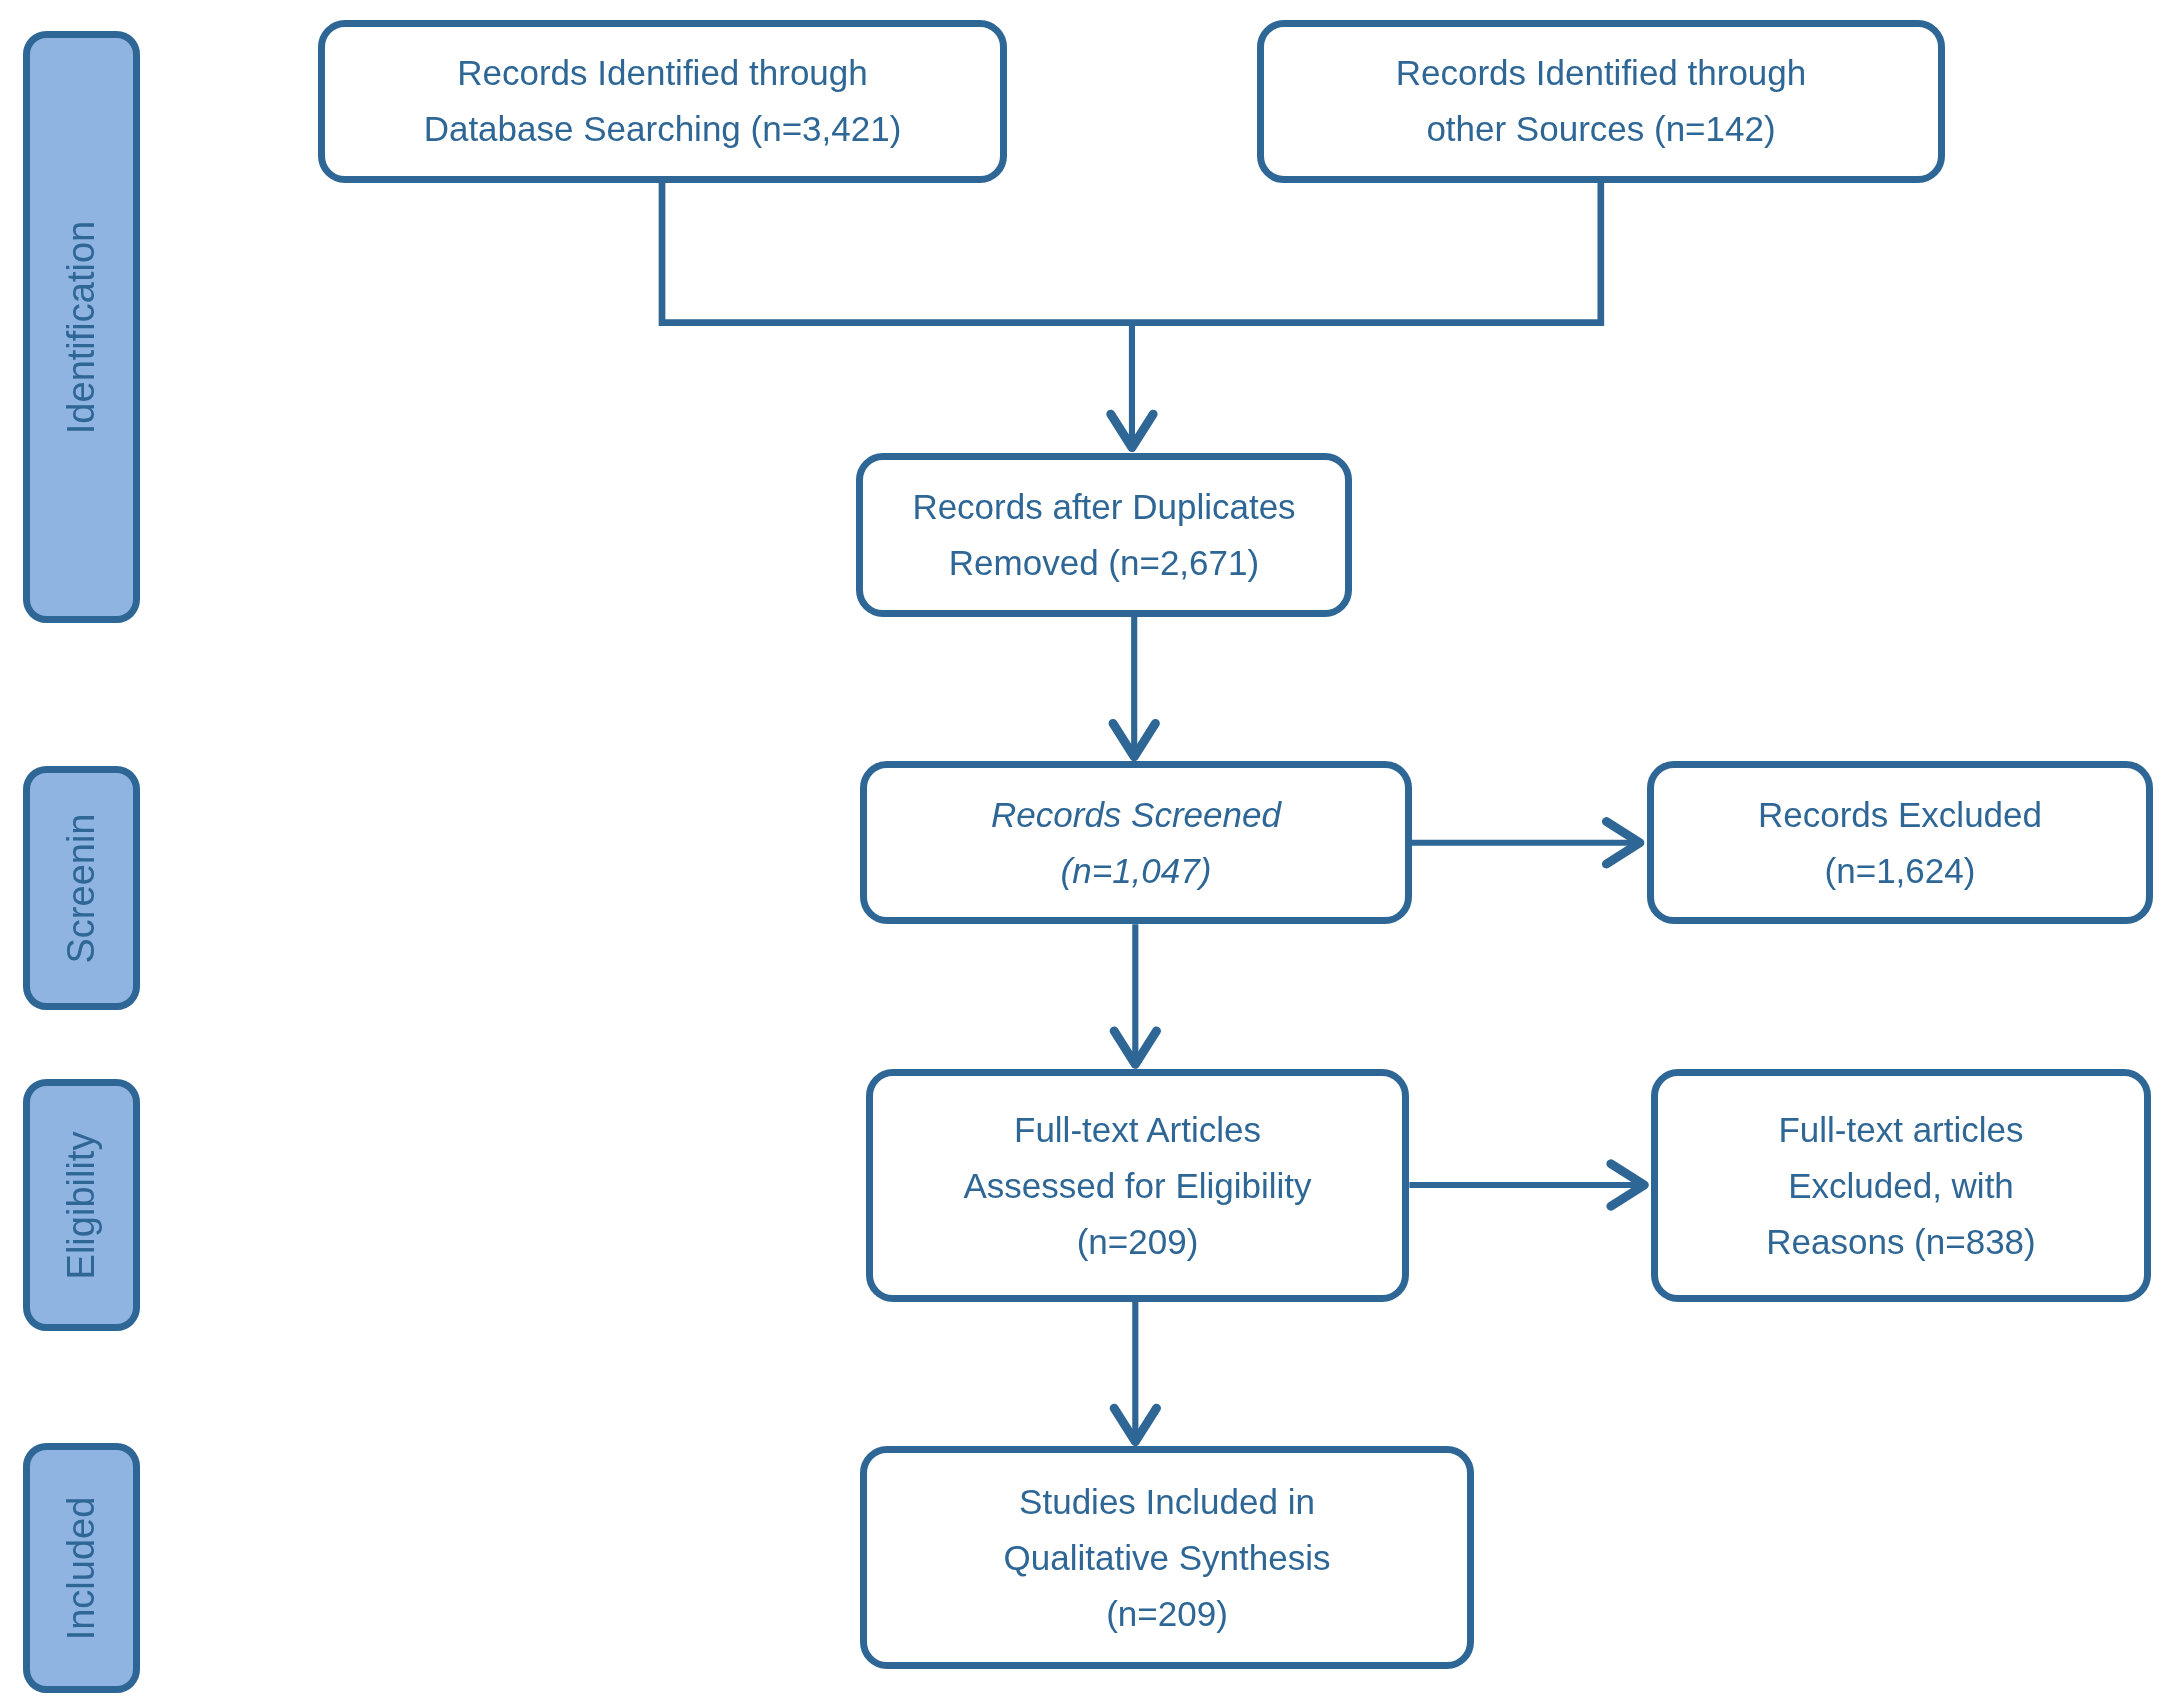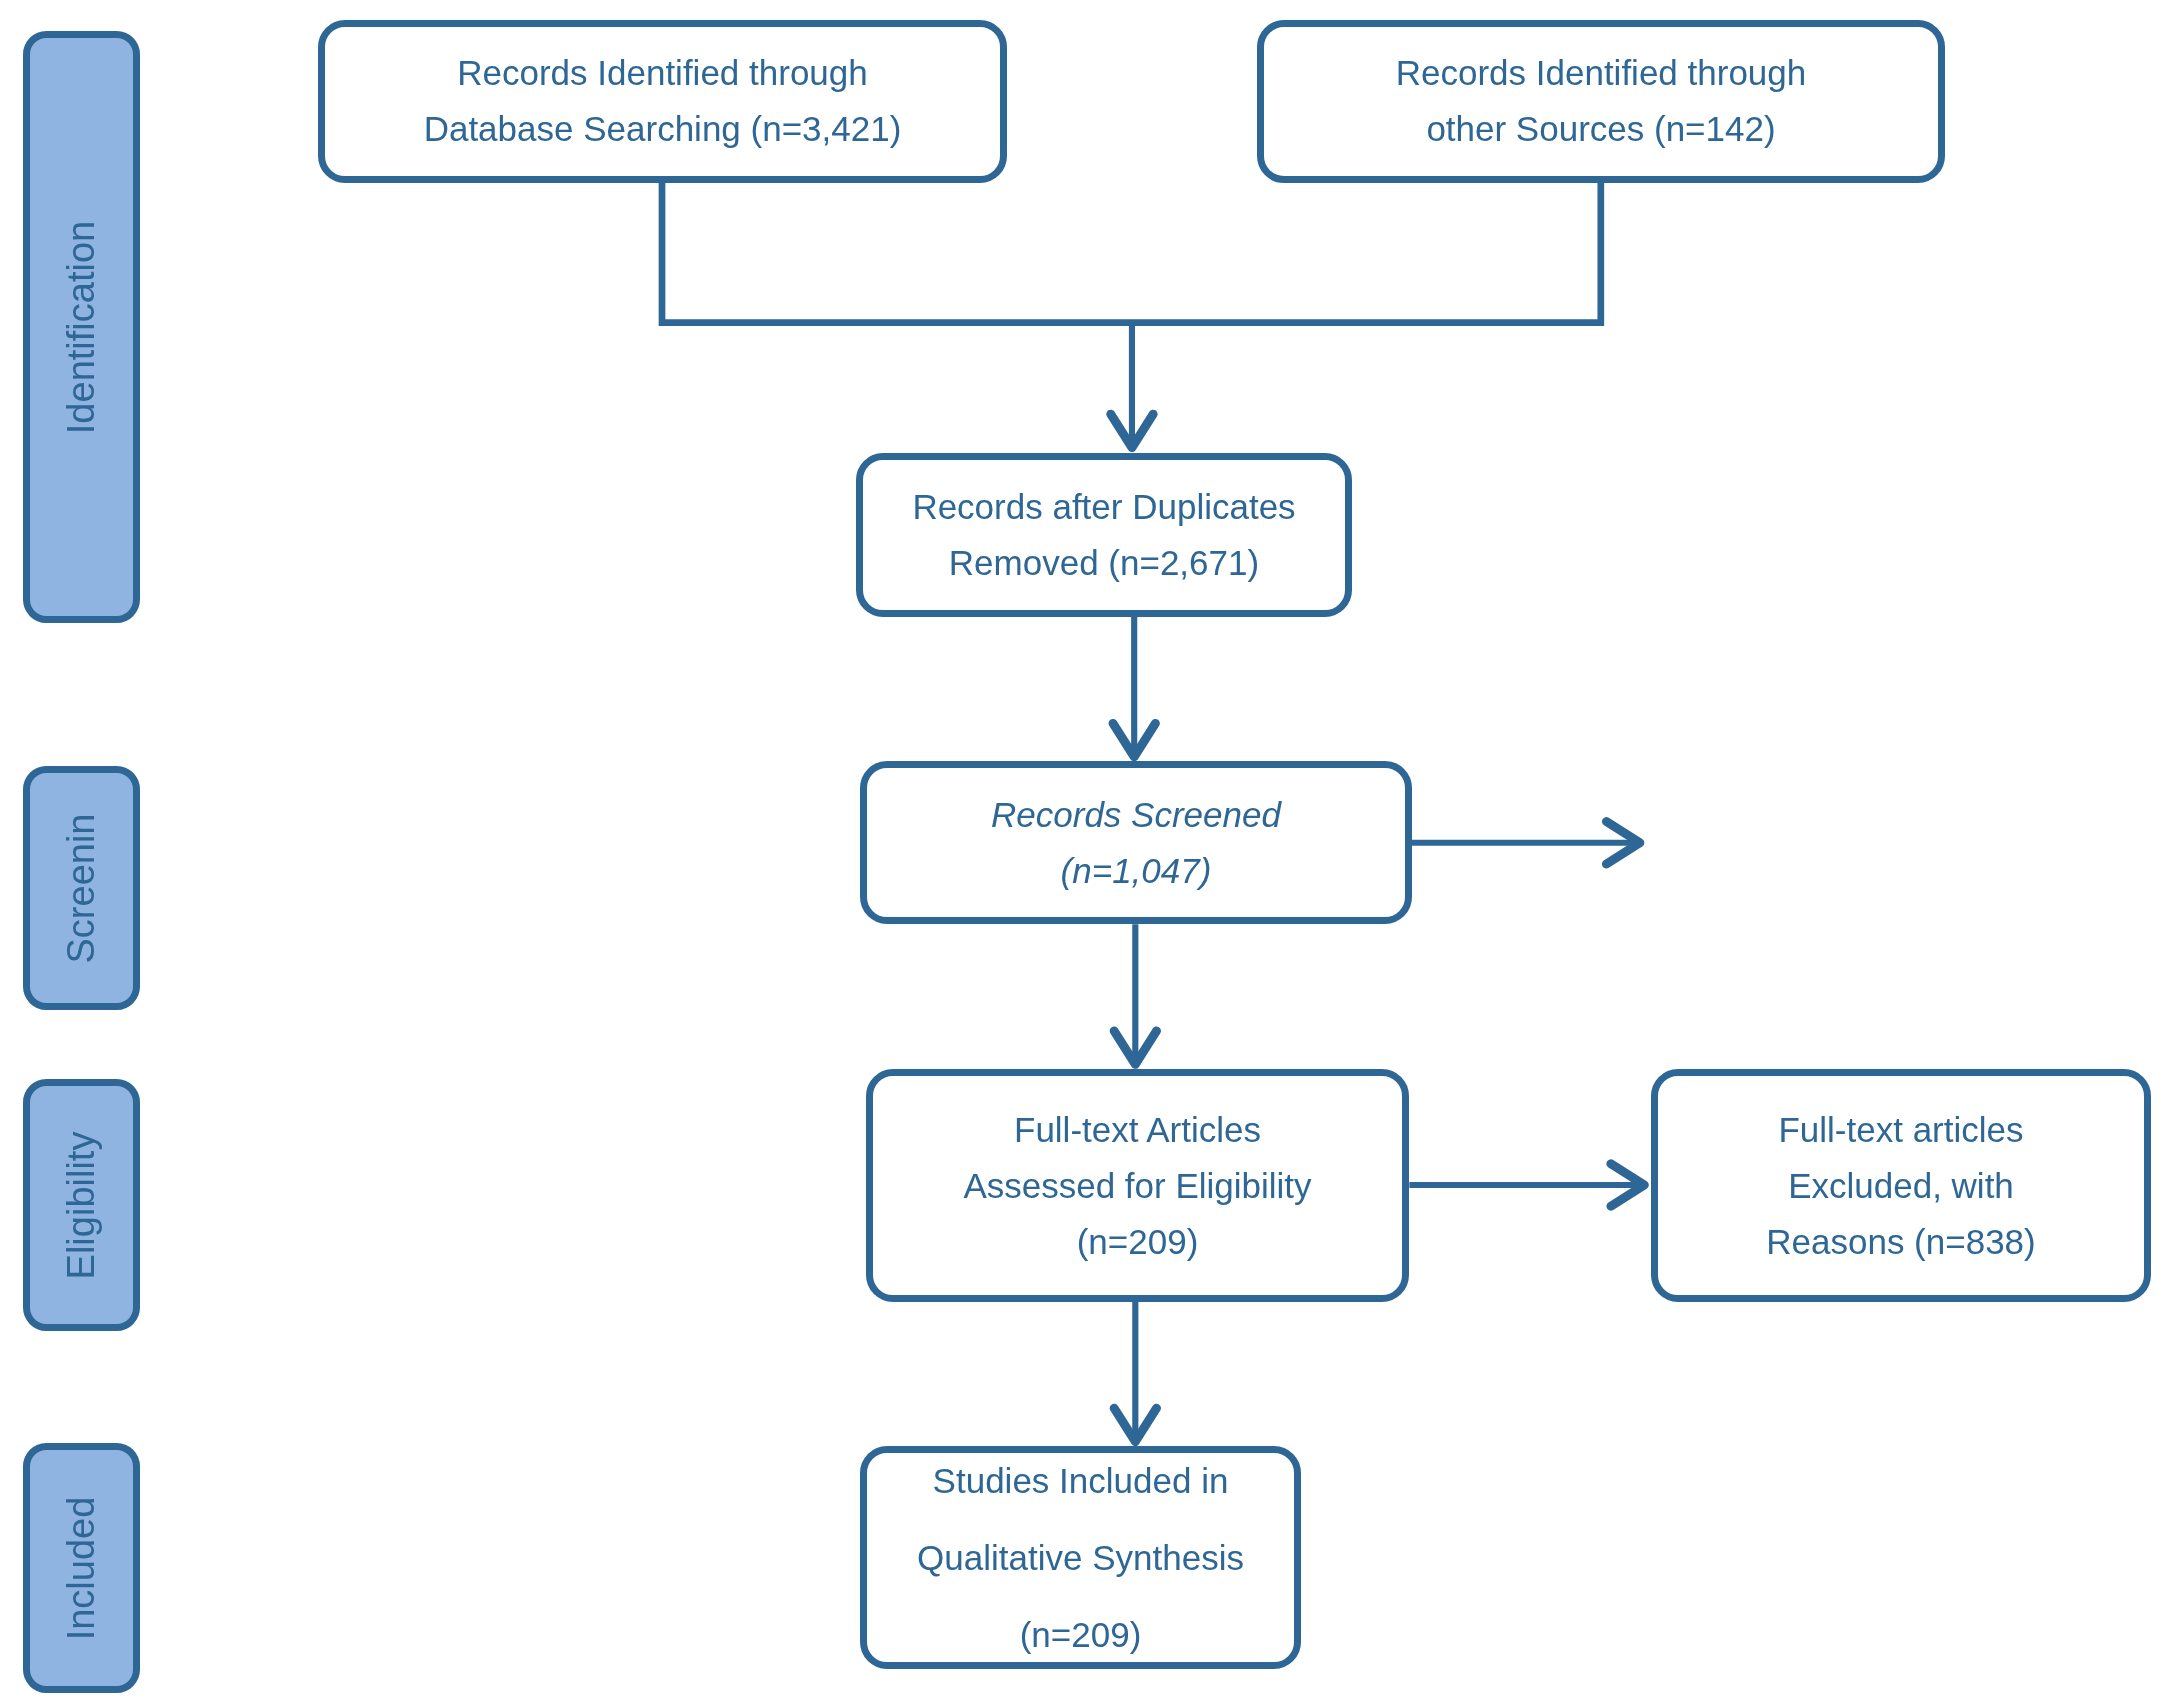--- a/index.html
+++ b/index.html
@@ -98,33 +98,37 @@
   <div class="node" style="left:856px;top:453px;width:496px;height:164px;">
     <span class="line">Records after Duplicates</span>
     <span class="line">Removed (n=2,671)</span>
   </div>
 
   <div class="node" style="left:860px;top:761px;width:552px;height:163px;font-style:italic;">
     <span class="line">Records Screened</span>
     <span class="line">(n=1,047)</span>
   </div>
 
+  <div class="node" style="left:1647px;top:761px;width:506px;height:163px;">
+    <span class="line">Records Excluded</span>
+    <span class="line">(n=1,624)</span>
+  </div>
 
   <div class="node" style="left:866px;top:1069px;width:543px;height:233px;">
     <span class="line">Full-text Articles</span>
     <span class="line">Assessed for Eligibility</span>
     <span class="line">(n=209)</span>
   </div>
 
   <div class="node" style="left:1651px;top:1069px;width:500px;height:233px;">
     <span class="line">Full-text articles</span>
     <span class="line">Excluded, with</span>
     <span class="line">Reasons (n=838)</span>
   </div>
 
-  <div class="node" style="left:860px;top:1446px;width:441px;height:223px;gap:21px;">
+  <div class="node" style="left:860px;top:1446px;width:614px;height:223px;">
     <span class="line">Studies Included in</span>
     <span class="line">Qualitative Synthesis</span>
     <span class="line">(n=209)</span>
   </div>
 
 </div>
 
 
 </body></html>

